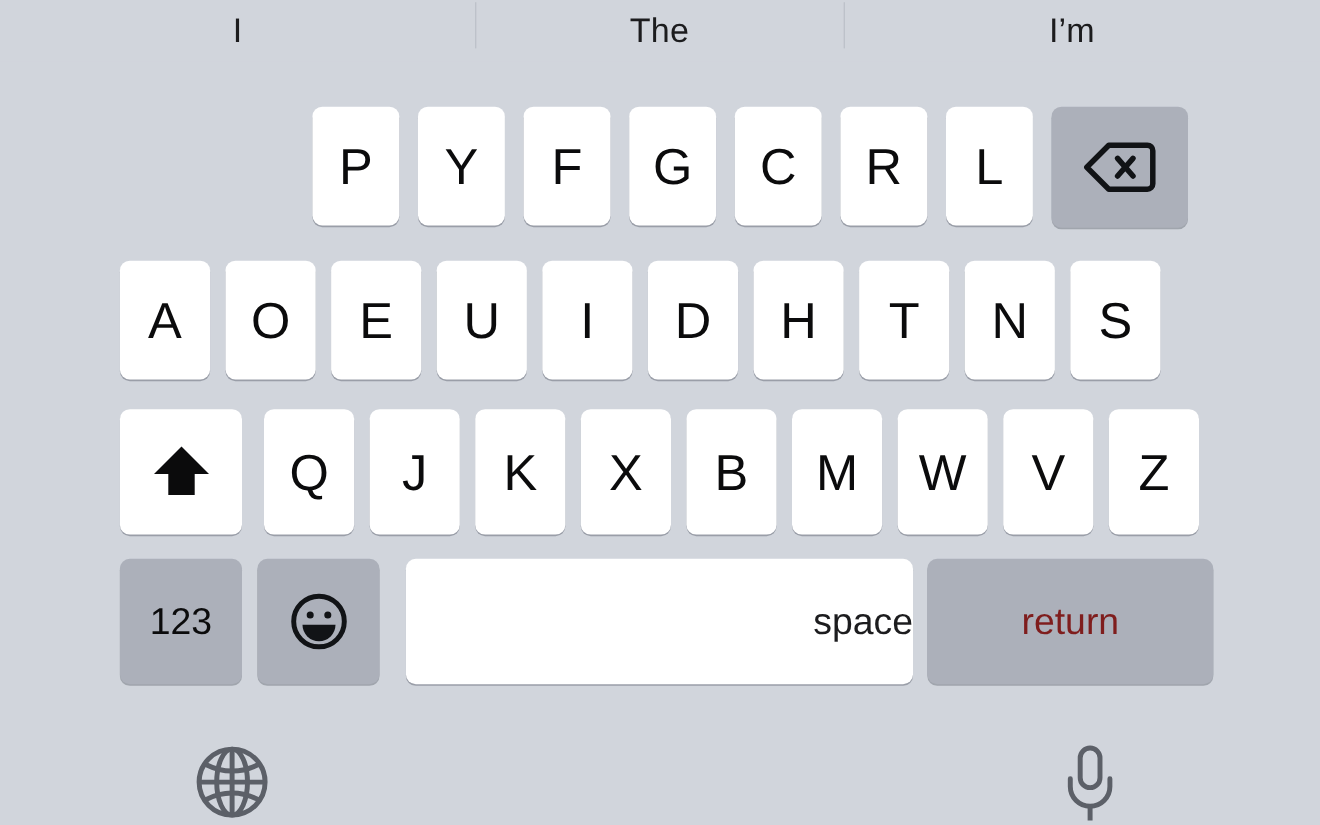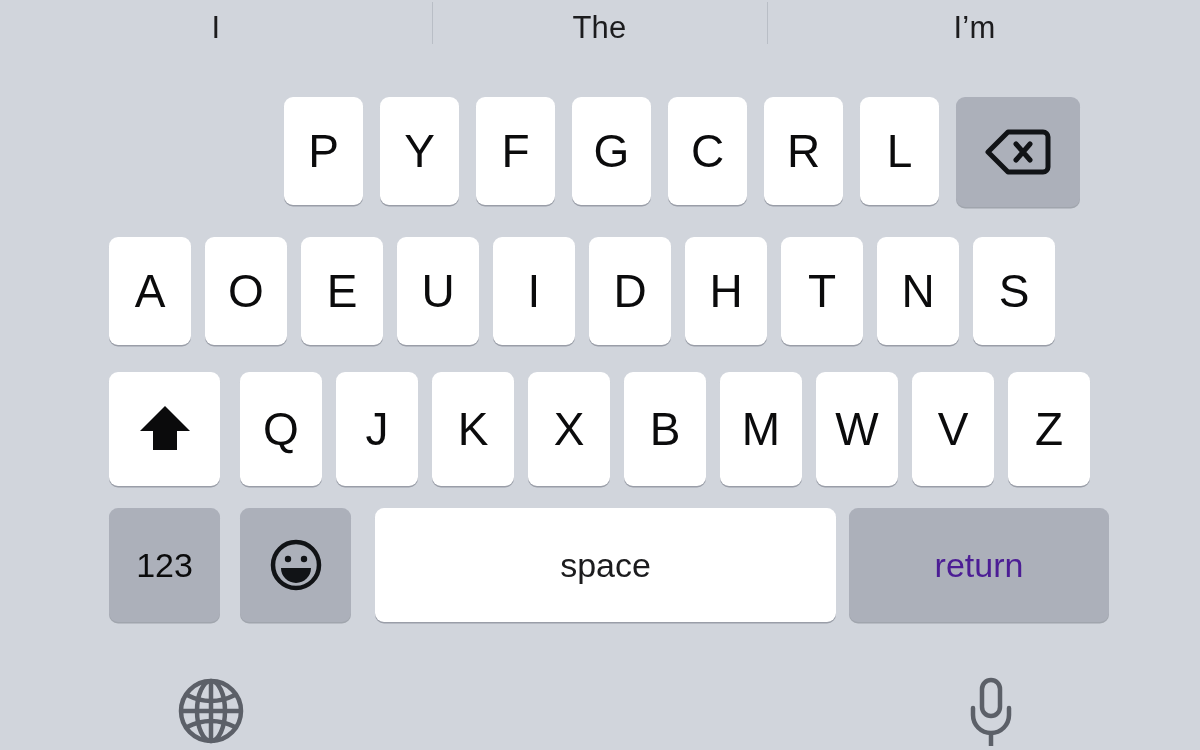--- a/index.html
+++ b/index.html
@@ -109,39 +109,40 @@
     width: 111px;
     height: 114px;
     margin-right: 20px;
   }
   #row-3 .key.letter { height: 114px; width: 82px; margin-right: 14px; }
 
   .key.numeric {
     width: 111px;
     height: 114px;
     font-size: 34px;
-    margin-right: 20px;
+    margin-right: 14px;
   }
   .key.emoji {
     width: 111px;
     height: 114px;
     margin-right: 24px;
   }
   .key.space {
     width: 461px;
     height: 114px;
     font-size: 34px;
     margin-right: 13px;
     color: #1c1c1e;
+    justify-content: flex-end;
   }
   .key.return {
     width: 260px;
     height: 114px;
     font-size: 34px;
-    color: #4c1d95;
+    color: #7f1d1d;
   }
 
   
   .icon-svg { display: block; }
 
   
   #utility-row {
     position: absolute;
     left: 0;
     top: 666px;

